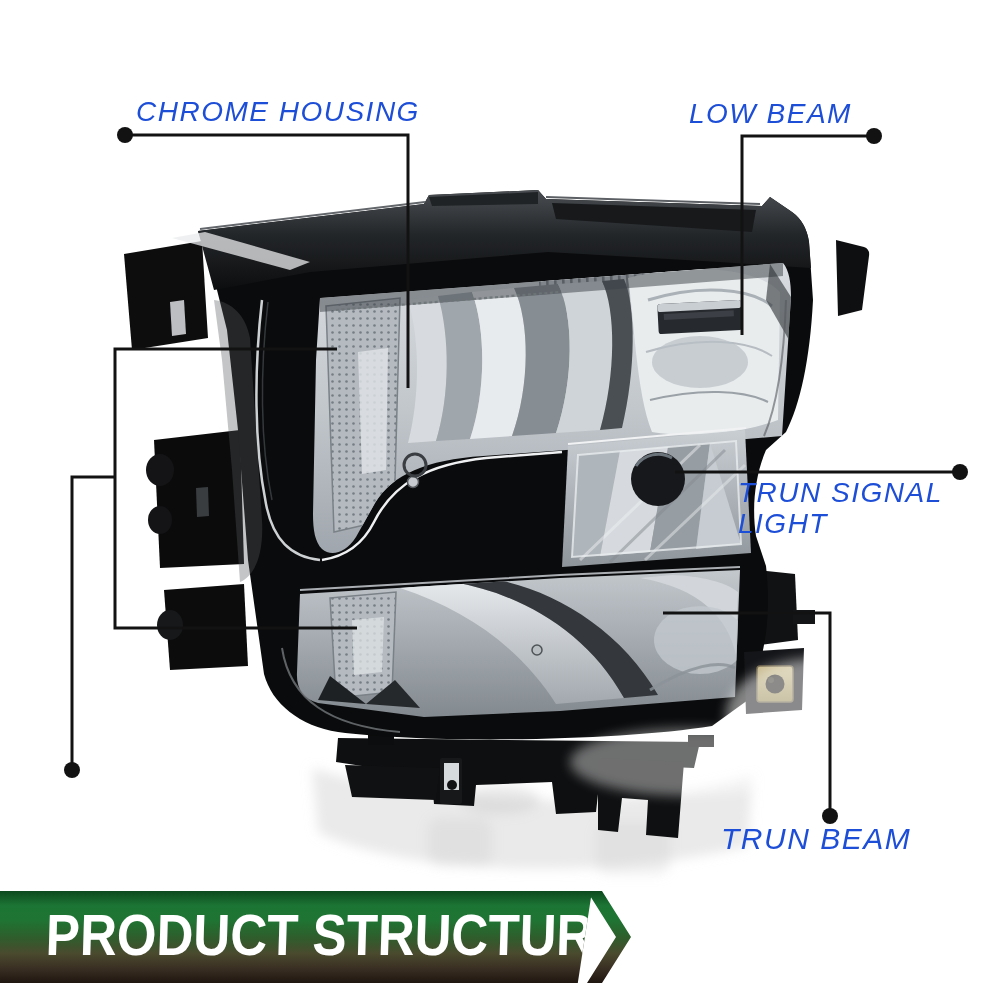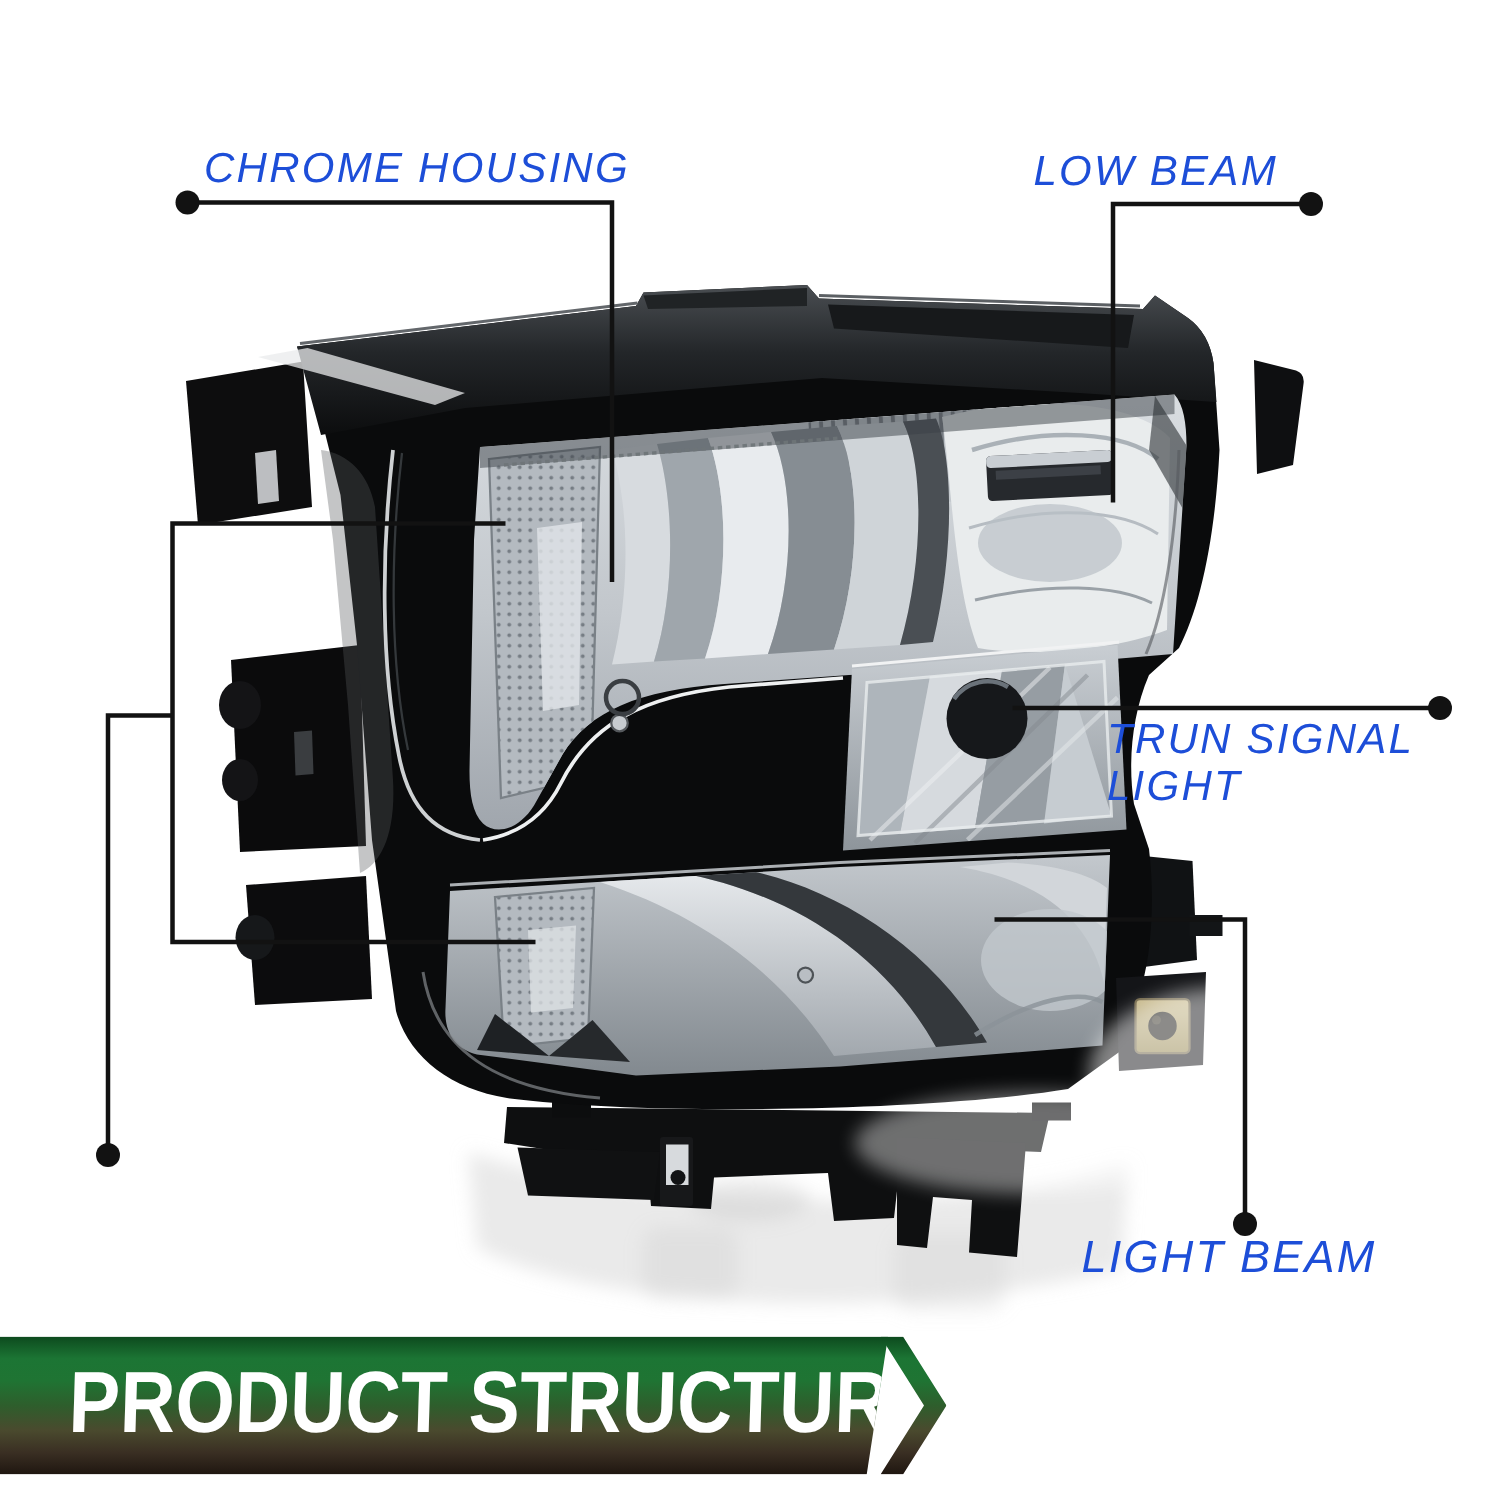--- a/index.html
+++ b/index.html
@@ -254,21 +254,21 @@
     </g>
     <g stroke="#121212" stroke-width="3" fill="none">
       <polyline points="663,613 830,613 830,816"></polyline>
       <circle cx="830" cy="816" r="8" fill="#121212" stroke="none"></circle>
     </g>
   </svg>
 
   <div class="callout" id="lbl-chrome">CHROME HOUSING</div>
   <div class="callout" id="lbl-low">LOW BEAM</div>
   <div class="callout" id="lbl-turn">TRUN SIGNAL LIGHT</div>
-  <div class="callout" id="lbl-high">LIGHT BEAM</div>
+  <div class="callout" id="lbl-high">TRUN BEAM</div>
 
   <div class="banner">
     <div class="banner-bar">
       <span class="banner-text">PRODUCT STRUCTURE</span>
     </div>
     <div class="banner-chevron"></div>
   </div>
 
 </div>
 

